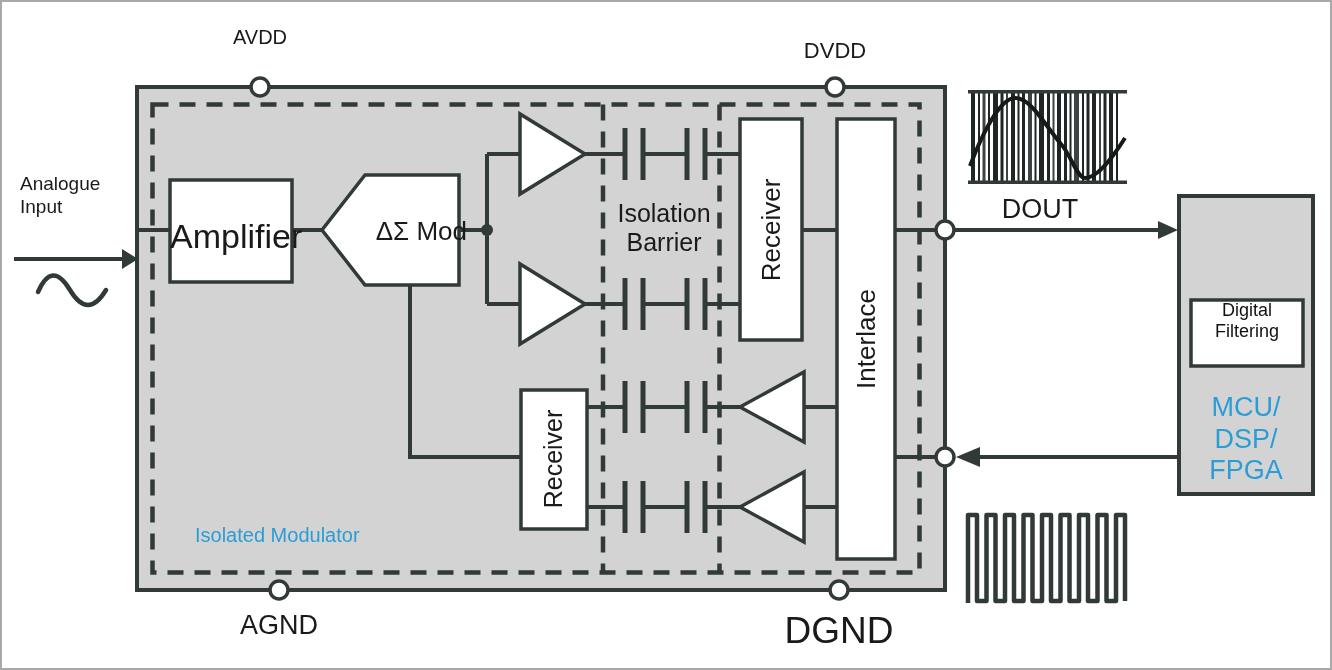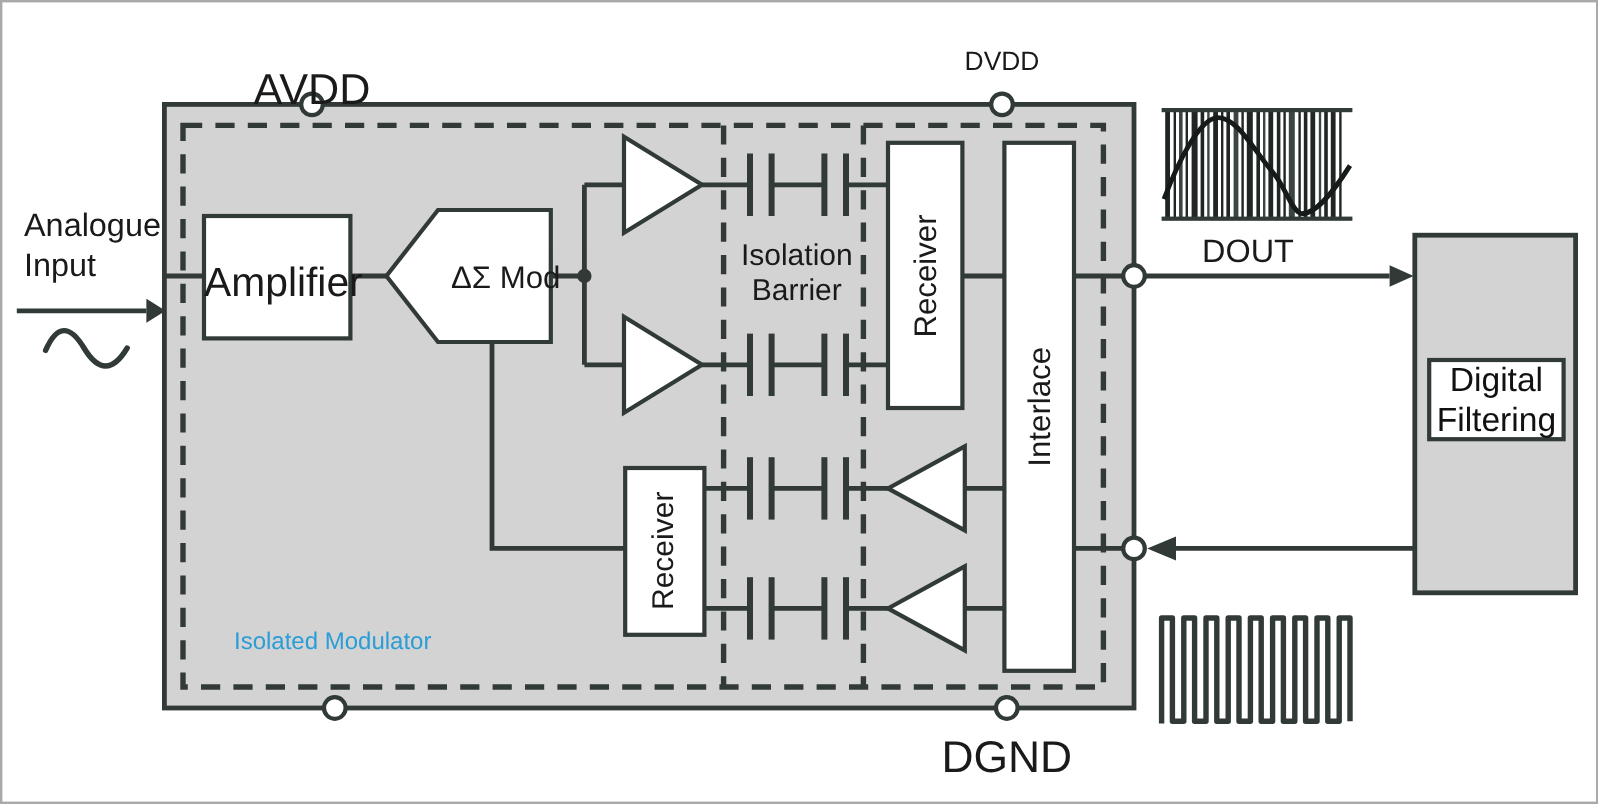--- a/index.html
+++ b/index.html
@@ -36,22 +36,22 @@
   .lbl .ln{display:block;}
   .left{text-align:left;}
   .rot{
     transform:rotate(-90deg);
     transform-origin:50% 50%;
     height:30px;
   }
   .accent{color:var(--accent);}
   .df-box{
     position:absolute;left:1189px;top:298px;width:112px;height:66px;
-    display:flex;align-items:center;justify-content:center;
-    font-size:28px;line-height:1.18;color:#111;text-align:center;
+    display:flex;align-items:flex-start;justify-content:center;
+    font-size:18px;line-height:1.18;color:#111;text-align:center;
   }
 </style>
 </head>
 <body>
 
 <div class="stage">
 
   <svg width="1332" height="670" viewBox="0 0 1332 670">
 
     <rect class="grey-box" x="135" y="85" width="808" height="503"></rect>
@@ -155,25 +155,26 @@
         </g>
       <rect class="solid" x="0" y="0" width="159" height="3.5"></rect>
       <rect class="solid" x="0" y="90.5" width="159" height="3.5"></rect>
       <path id="dout-sine" d="M2,76 C14,44 32,8 47,8 C63,8 76,34 93,54 C103,65 109,88 117,88 C129,88 143,70 157,48" fill="none" stroke="#161b19" stroke-width="4"></path>
     </g>
 
     <rect x="1189" y="298" width="112" height="66" class="white-box"></rect>
       <path id="clk-path" class="wire thick" stroke-linejoin="round" d="M966,601V513h9V599h9.5V513h9V599h9.5V513h9V599h9.5V513h9V599h9.5V513h9V599h9.5V513h9V599h9.5V513h9V599h9.5V513h9V599h9.5V513h9V599"></path>
   </svg>
 
-  <div class="lbl" style="left:198px;top:52px;width:120px;font-size:36px;">AVDD</div>
+  <div class="lbl" style="left:198px;top:24px;width:120px;font-size:20px;">AVDD</div>
   <div class="lbl" style="left:773px;top:36px;width:120px;font-size:22px;">DVDD</div>
+  <div class="lbl" style="left:217px;top:608px;width:120px;font-size:27px;">AGND</div>
   <div class="lbl" style="left:777px;top:608px;width:120px;font-size:37px;">DGND</div>
 
-  <div class="lbl left" style="left:18px;top:170px;font-size:27px;line-height:1.22;">
+  <div class="lbl left" style="left:18px;top:170px;font-size:19px;line-height:1.22;">
     <span class="ln">Analogue</span>
     <span class="ln">Input</span>
   </div>
 
   <div class="lbl" style="left:168px;top:215px;width:122px;font-size:34px;">Amplifier</div>
   <div class="lbl" style="left:331px;top:214px;width:134px;font-size:26px;text-align:right;">ΔΣ Mod</div>
 
   <div class="lbl" style="left:592px;top:197px;width:140px;font-size:25px;text-align:center;">
     <span class="ln">Isolation</span>
     <span class="ln">Barrier</span>
@@ -187,14 +188,19 @@
 
   <div class="lbl" style="left:968px;top:192px;width:140px;font-size:27px;">DOUT</div>
 
   <div class="df-box" style="border:0;">
     <div>
       <span class="ln">Digital</span>
       <span class="ln">Filtering</span>
     </div>
   </div>
 
+  <div class="lbl accent" style="left:1180px;top:390px;width:128px;font-size:27px;line-height:1.17;">
+    <span class="ln">MCU/</span>
+    <span class="ln">DSP/</span>
+    <span class="ln">FPGA</span>
+  </div>
 
 </div>
 
 </body></html>

